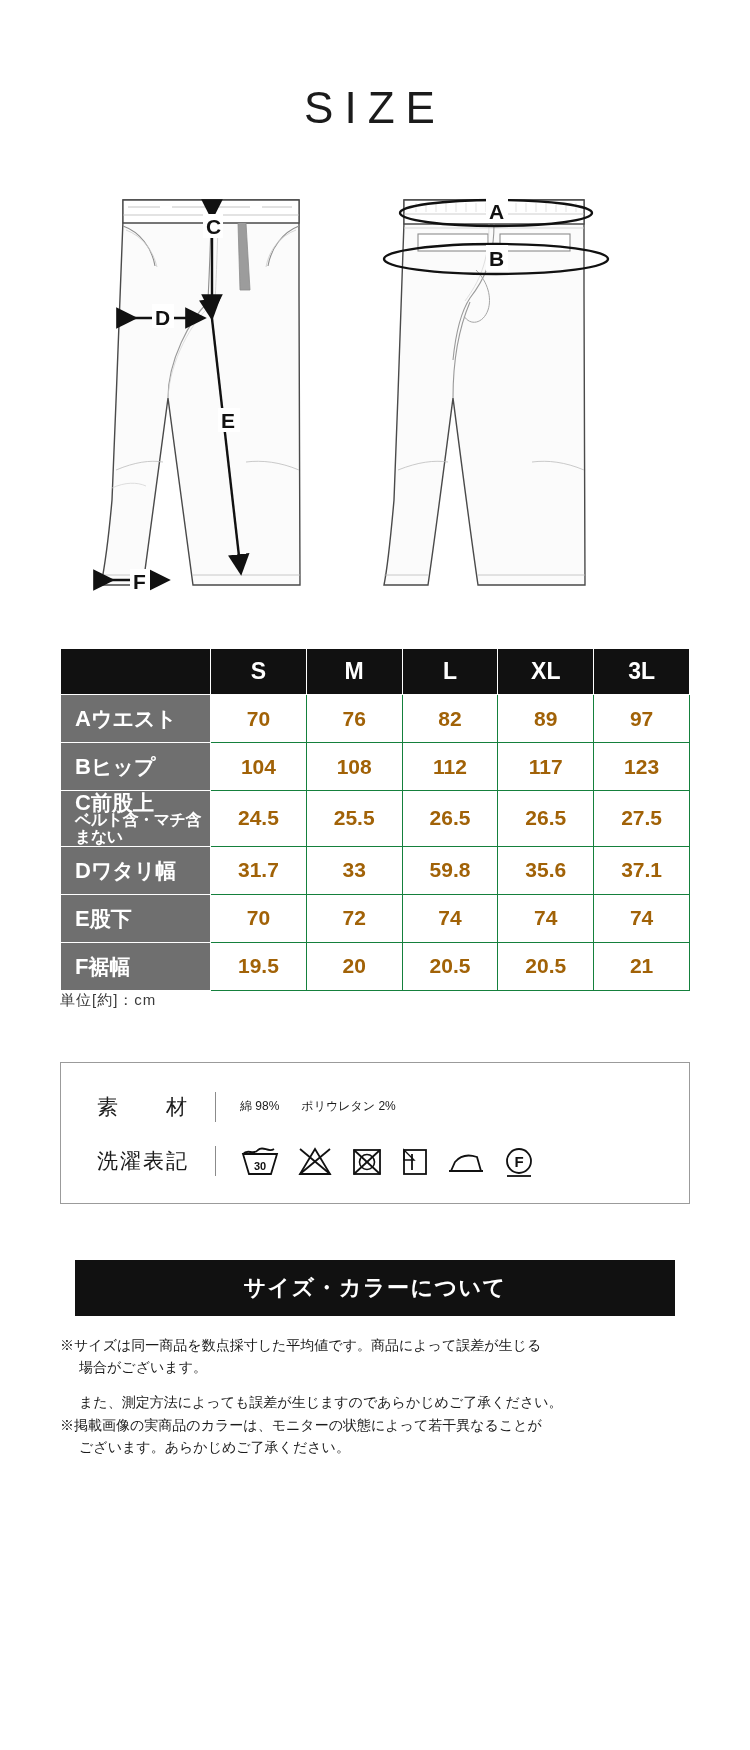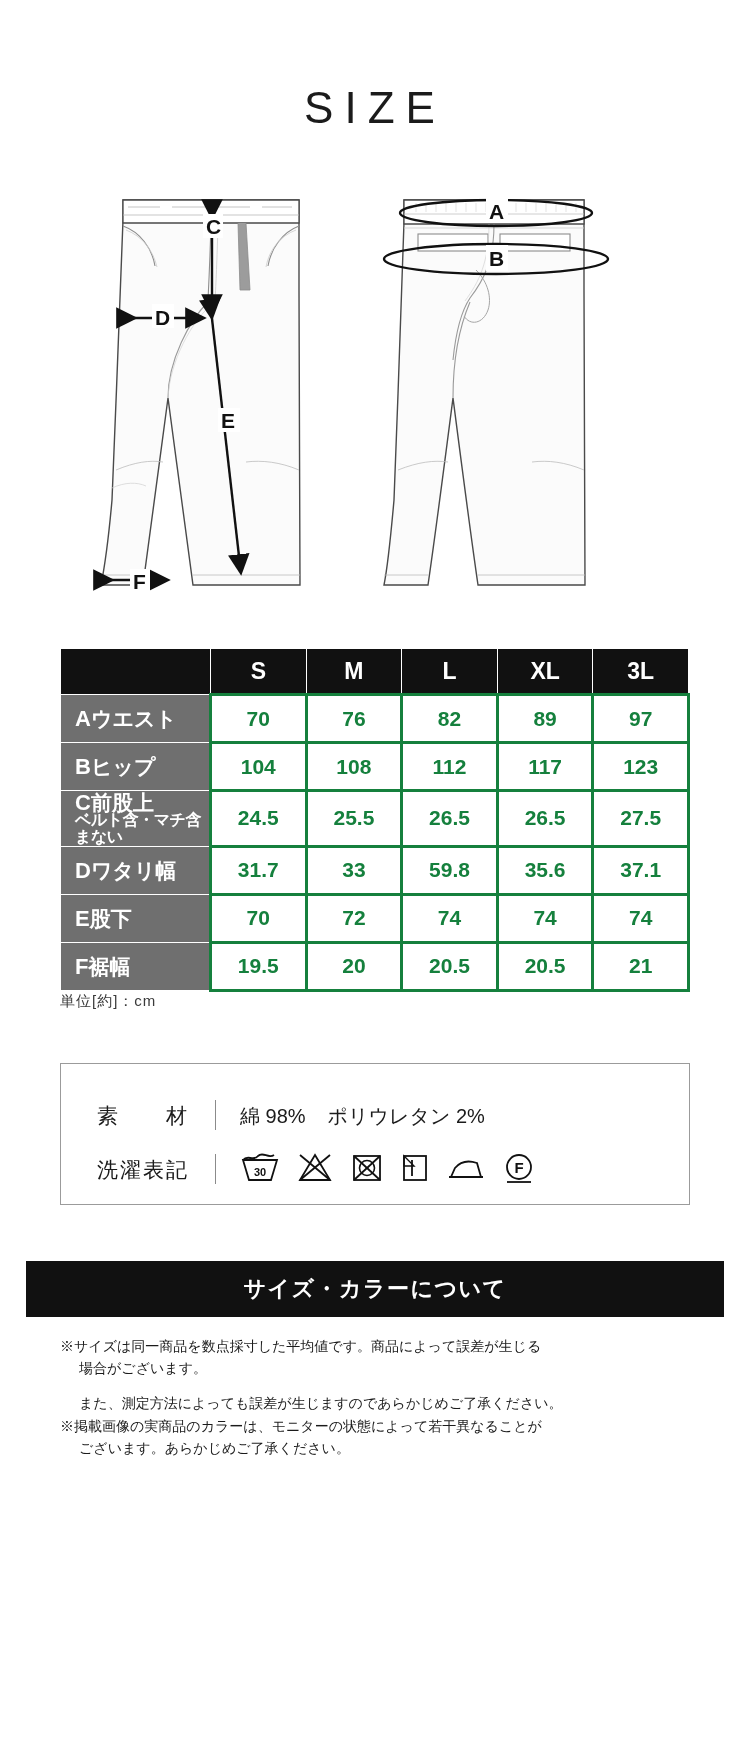--- a/index.html
+++ b/index.html
@@ -65,22 +65,22 @@
     background: #6f6f6f;
     color: #ffffff;
     text-align: left;
     padding-left: 14px;
     font-size: 21px;
     font-weight: bold;
     line-height: 1.05;
   }
   table.size tbody td {
     background: #ffffff;
-    border: 3px solid #15803d;
-    color: #15803d;
+    border: 1px solid #15803d;
+    color: #a16207;
   }
   table.size tbody th.rowhead {
     border: 1px solid #ffffff;
   }
   .rowhead .letter { font-size: 22px; font-weight: bold; }
   .rowhead .sub {
     display: block;
     font-size: 16px;
     font-weight: bold;
     letter-spacing: -0.5px;
@@ -96,45 +96,45 @@
 
   
   .matbox {
     width: 630px;
     margin: 52px auto 0 auto;
     border: 1px solid #9b9b9b;
     padding: 22px 0 20px 0;
   }
   .matrow {
     display: flex;
-    align-items: flex-end;
+    align-items: center;
     padding-left: 36px;
     min-height: 44px;
   }
   .matrow + .matrow { margin-top: 10px; }
   .matlabel {
     font-size: 21px;
     letter-spacing: 2px;
     width: 118px;
     flex: 0 0 118px;
     color: #1b1b1b;
   }
   .matsep {
     width: 1px;
     height: 30px;
     background: #8b8b8b;
     margin-right: 24px;
   }
-  .matvalue { font-size: 20px; color: #1b1b1b; }
+  .matvalue { font-size: 12px; color: #1b1b1b; }
   .matvalue .gap { display: inline-block; width: 22px; }
   .care-icons { display: flex; align-items: center; gap: 16px; }
 
   
   .notice-bar {
-    width: 698px;
+    width: 600px;
     margin: 56px auto 0 auto;
     background: #111111;
     color: #ffffff;
     text-align: center;
     font-size: 22px;
     font-weight: bold;
     letter-spacing: 1.5px;
     padding: 13px 0;
   }
   .notice-body {

